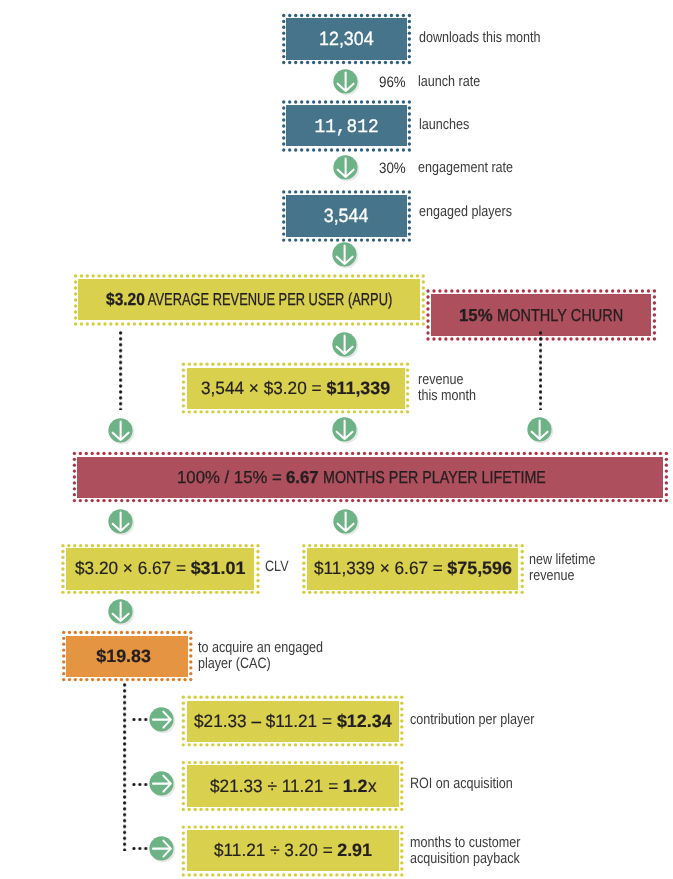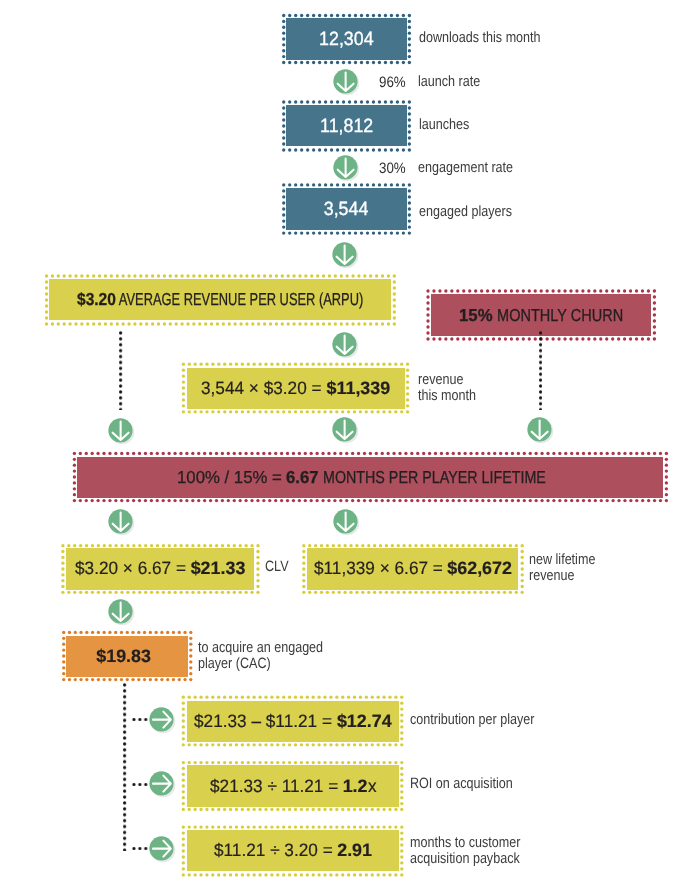--- a/index.html
+++ b/index.html
@@ -164,21 +164,21 @@
 <div class="badge" style="left:300px;top:67.6px;width:28.8px;height:28.8px;">
   <svg width="28.8" height="28.8" viewBox="0 0 30 30">
         <circle cx="14" cy="14" r="12.6" fill="#000" opacity="0.09" transform="translate(1.8,1.8)"></circle>
         <circle cx="14" cy="14" r="12.6" fill="#6db386"></circle>
         <path d="M14.2 4.8 L14.2 23.6 M5.9 16.3 L14.2 24.0 L22.5 16.3" fill="none" stroke="#fff" stroke-width="2.15" stroke-linecap="round" stroke-linejoin="round"></path>
       </svg>
 </div>
 <div class="lbl pct" style="left:347.4px;top:74.6px;">96%</div>
 <div class="lbl" style="left:386.4px;top:74.0px;">launch rate</div>
 
-<div class="dbox" style="left:248.9px;top:99.6px;width:131.1px;height:52px;">
+<div class="dbox" style="left:248.9px;top:99.6px;width:131.1px;height:52px;font-family:Liberation Mono, monospace;">
   <div class="dots">
         <svg preserveAspectRatio="none" viewBox="0 0 131.09375 52" width="131.09375" height="52">
           <circle cx="2.709375" cy="2.00625" r="1.66" fill="#2f6080"></circle>
           <circle cx="2.709375" cy="49.99375" r="1.66" fill="#2f6080"></circle>
           <circle cx="8.69389880952381" cy="2.00625" r="1.66" fill="#2f6080"></circle>
           <circle cx="8.69389880952381" cy="49.99375" r="1.66" fill="#2f6080"></circle>
           <circle cx="14.67842261904762" cy="2.00625" r="1.66" fill="#2f6080"></circle>
           <circle cx="14.67842261904762" cy="49.99375" r="1.66" fill="#2f6080"></circle>
           <circle cx="20.66294642857143" cy="2.00625" r="1.66" fill="#2f6080"></circle>
           <circle cx="20.66294642857143" cy="49.99375" r="1.66" fill="#2f6080"></circle>
@@ -242,21 +242,21 @@
 <div class="badge" style="left:300px;top:154.1px;width:28.8px;height:28.8px;">
   <svg width="28.8" height="28.8" viewBox="0 0 30 30">
         <circle cx="14" cy="14" r="12.6" fill="#000" opacity="0.09" transform="translate(1.8,1.8)"></circle>
         <circle cx="14" cy="14" r="12.6" fill="#6db386"></circle>
         <path d="M14.2 4.8 L14.2 23.6 M5.9 16.3 L14.2 24.0 L22.5 16.3" fill="none" stroke="#fff" stroke-width="2.15" stroke-linecap="round" stroke-linejoin="round"></path>
       </svg>
 </div>
 <div class="lbl pct" style="left:347.4px;top:161px;">30%</div>
 <div class="lbl" style="left:386.4px;top:160.4px;">engagement rate</div>
 
-<div class="dbox" style="left:248.9px;top:183px;width:131.1px;height:52px;">
+<div class="dbox" style="left:248.9px;top:190px;width:131.1px;height:52px;">
   <div class="dots">
         <svg preserveAspectRatio="none" viewBox="0 0 131.09375 52" width="131.09375" height="52">
           <circle cx="2.709375" cy="1.9125" r="1.66" fill="#2f6080"></circle>
           <circle cx="2.709375" cy="50.0875" r="1.66" fill="#2f6080"></circle>
           <circle cx="8.69389880952381" cy="1.9125" r="1.66" fill="#2f6080"></circle>
           <circle cx="8.69389880952381" cy="50.0875" r="1.66" fill="#2f6080"></circle>
           <circle cx="14.67842261904762" cy="1.9125" r="1.66" fill="#2f6080"></circle>
           <circle cx="14.67842261904762" cy="50.0875" r="1.66" fill="#2f6080"></circle>
           <circle cx="20.66294642857143" cy="1.9125" r="1.66" fill="#2f6080"></circle>
           <circle cx="20.66294642857143" cy="50.0875" r="1.66" fill="#2f6080"></circle>
@@ -318,21 +318,21 @@
 <div class="lbl" style="left:387.0px;top:203.9px;">engaged players</div>
 
 <div class="badge" style="left:299.3px;top:241px;width:28.8px;height:28.8px;">
   <svg width="28.8" height="28.8" viewBox="0 0 30 30">
         <circle cx="14" cy="14" r="12.6" fill="#000" opacity="0.09" transform="translate(1.8,1.8)"></circle>
         <circle cx="14" cy="14" r="12.6" fill="#6db386"></circle>
         <path d="M14.2 4.8 L14.2 23.6 M5.9 16.3 L14.2 24.0 L22.5 16.3" fill="none" stroke="#fff" stroke-width="2.15" stroke-linecap="round" stroke-linejoin="round"></path>
       </svg>
 </div>
 
-<div class="dbox" style="left:12px;top:273.6px;width:352.8px;height:52px;text-align:center;">
+<div class="dbox" style="left:41px;top:273.6px;width:352.8px;height:52px;text-align:center;">
   <div class="dots">
         <svg preserveAspectRatio="none" viewBox="0 0 352.796875 52" width="352.796875" height="52">
           <circle cx="2.50625" cy="2.00625" r="1.66" fill="#d7cd3a"></circle>
           <circle cx="2.50625" cy="49.99375" r="1.66" fill="#d7cd3a"></circle>
           <circle cx="8.400900423728812" cy="2.00625" r="1.66" fill="#d7cd3a"></circle>
           <circle cx="8.400900423728812" cy="49.99375" r="1.66" fill="#d7cd3a"></circle>
           <circle cx="14.295550847457624" cy="2.00625" r="1.66" fill="#d7cd3a"></circle>
           <circle cx="14.295550847457624" cy="49.99375" r="1.66" fill="#d7cd3a"></circle>
           <circle cx="20.19020127118644" cy="2.00625" r="1.66" fill="#d7cd3a"></circle>
           <circle cx="20.19020127118644" cy="49.99375" r="1.66" fill="#d7cd3a"></circle>
@@ -1033,21 +1033,21 @@
           <circle cx="196.978125" cy="26" r="1.66" fill="#d7cd3a"></circle>
           <circle cx="1.9125" cy="31.82265625" r="1.66" fill="#d7cd3a"></circle>
           <circle cx="196.978125" cy="31.82265625" r="1.66" fill="#d7cd3a"></circle>
           <circle cx="1.9125" cy="37.645312499999996" r="1.66" fill="#d7cd3a"></circle>
           <circle cx="196.978125" cy="37.645312499999996" r="1.66" fill="#d7cd3a"></circle>
           <circle cx="1.9125" cy="43.46796875" r="1.66" fill="#d7cd3a"></circle>
           <circle cx="196.978125" cy="43.46796875" r="1.66" fill="#d7cd3a"></circle>
         </svg>
       </div>
   <div class="fill fill-yellow"></div>
-  <div class="txt calc"><span class="inner"><span class="sc96" style="margin-right: -4.56px;">$3.20 × 6.67 = </span><span class="b">$21.33</span></span></div>
+  <div class="txt calc"><span class="inner"><span class="sc96" style="margin-right: -4.56px;">$3.20 × 6.67 = </span><span class="b">$31.01</span></span></div>
 </div>
 <div class="lbl" style="left:233.3px;top:558.6px;">CLV</div>
 
 <div class="dbox" style="left:269.8px;top:542.9px;width:222px;height:52px;">
   <div class="dots">
         <svg preserveAspectRatio="none" viewBox="0 0 222 52" width="222" height="52">
           <circle cx="1.803125" cy="2.709375" r="1.66" fill="#d7cd3a"></circle>
           <circle cx="1.803125" cy="49.290625" r="1.66" fill="#d7cd3a"></circle>
           <circle cx="7.705658783783784" cy="2.709375" r="1.66" fill="#d7cd3a"></circle>
           <circle cx="7.705658783783784" cy="49.290625" r="1.66" fill="#d7cd3a"></circle>
@@ -1133,21 +1133,21 @@
           <circle cx="220.196875" cy="26" r="1.66" fill="#d7cd3a"></circle>
           <circle cx="1.803125" cy="31.82265625" r="1.66" fill="#d7cd3a"></circle>
           <circle cx="220.196875" cy="31.82265625" r="1.66" fill="#d7cd3a"></circle>
           <circle cx="1.803125" cy="37.645312499999996" r="1.66" fill="#d7cd3a"></circle>
           <circle cx="220.196875" cy="37.645312499999996" r="1.66" fill="#d7cd3a"></circle>
           <circle cx="1.803125" cy="43.46796875" r="1.66" fill="#d7cd3a"></circle>
           <circle cx="220.196875" cy="43.46796875" r="1.66" fill="#d7cd3a"></circle>
         </svg>
       </div>
   <div class="fill fill-yellow"></div>
-  <div class="txt calc"><span class="inner"><span class="sc96" style="margin-right: -5.282px;">$11,339 × 6.67 = </span><span class="b">$62,672</span></span></div>
+  <div class="txt calc"><span class="inner"><span class="sc96" style="margin-right: -5.282px;">$11,339 × 6.67 = </span><span class="b">$75,596</span></span></div>
 </div>
 <div class="lbl" style="left:497.3px;top:551.9px;"><span>new lifetime</span><br><span>revenue</span></div>
 
 <div class="badge" style="left:75.2px;top:598.1px;width:28.8px;height:28.8px;">
   <svg width="28.8" height="28.8" viewBox="0 0 30 30">
         <circle cx="14" cy="14" r="12.6" fill="#000" opacity="0.09" transform="translate(1.8,1.8)"></circle>
         <circle cx="14" cy="14" r="12.6" fill="#6db386"></circle>
         <path d="M14.2 4.8 L14.2 23.6 M5.9 16.3 L14.2 24.0 L22.5 16.3" fill="none" stroke="#fff" stroke-width="2.15" stroke-linecap="round" stroke-linejoin="round"></path>
       </svg>
 </div>
@@ -1339,21 +1339,21 @@
           <circle cx="220.790625" cy="26" r="1.66" fill="#d7cd3a"></circle>
           <circle cx="2.303125" cy="31.94765625" r="1.66" fill="#d7cd3a"></circle>
           <circle cx="220.790625" cy="31.94765625" r="1.66" fill="#d7cd3a"></circle>
           <circle cx="2.303125" cy="37.895312499999996" r="1.66" fill="#d7cd3a"></circle>
           <circle cx="220.790625" cy="37.895312499999996" r="1.66" fill="#d7cd3a"></circle>
           <circle cx="2.303125" cy="43.84296875" r="1.66" fill="#d7cd3a"></circle>
           <circle cx="220.790625" cy="43.84296875" r="1.66" fill="#d7cd3a"></circle>
         </svg>
       </div>
   <div class="fill fill-yellow"></div>
-  <div class="txt calc"><span class="inner"><span class="sc96" style="margin-right: -5.624px;">$21.33 – $11.21 = </span><span class="b">$12.74</span></span></div>
+  <div class="txt calc"><span class="inner"><span class="sc96" style="margin-right: -5.624px;">$21.33 – $11.21 = </span><span class="b">$12.34</span></span></div>
 </div>
 <div class="lbl" style="left:378.4px;top:711.8px;">contribution per player</div>
 
 <div class="badge" style="left:116.2px;top:770.3px;width:28.8px;height:28.8px;">
   <svg width="28.8" height="28.8" viewBox="0 0 30 30">
         <circle cx="14" cy="14" r="12.6" fill="#000" opacity="0.09" transform="translate(1.8,1.8)"></circle>
         <circle cx="14" cy="14" r="12.6" fill="#6db386"></circle>
         <path d="M5.2 14.2 L23.4 14.2 M16.0 5.9 L23.8 14.2 L16.0 22.5" fill="none" stroke="#fff" stroke-width="2.15" stroke-linecap="round" stroke-linejoin="round"></path>
       </svg>
 </div>

